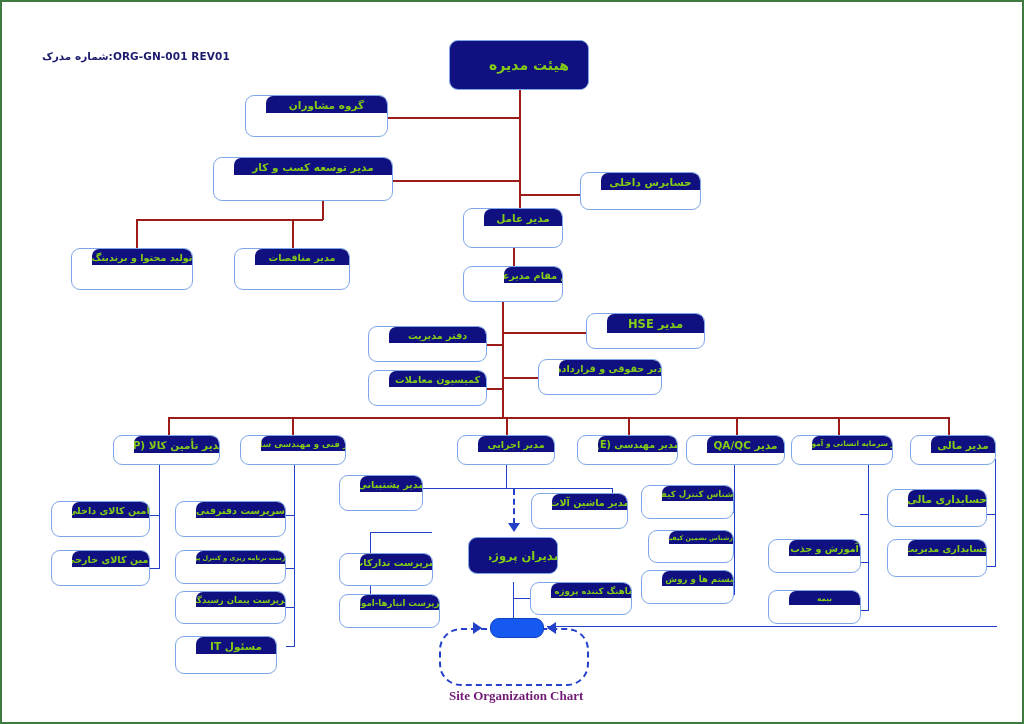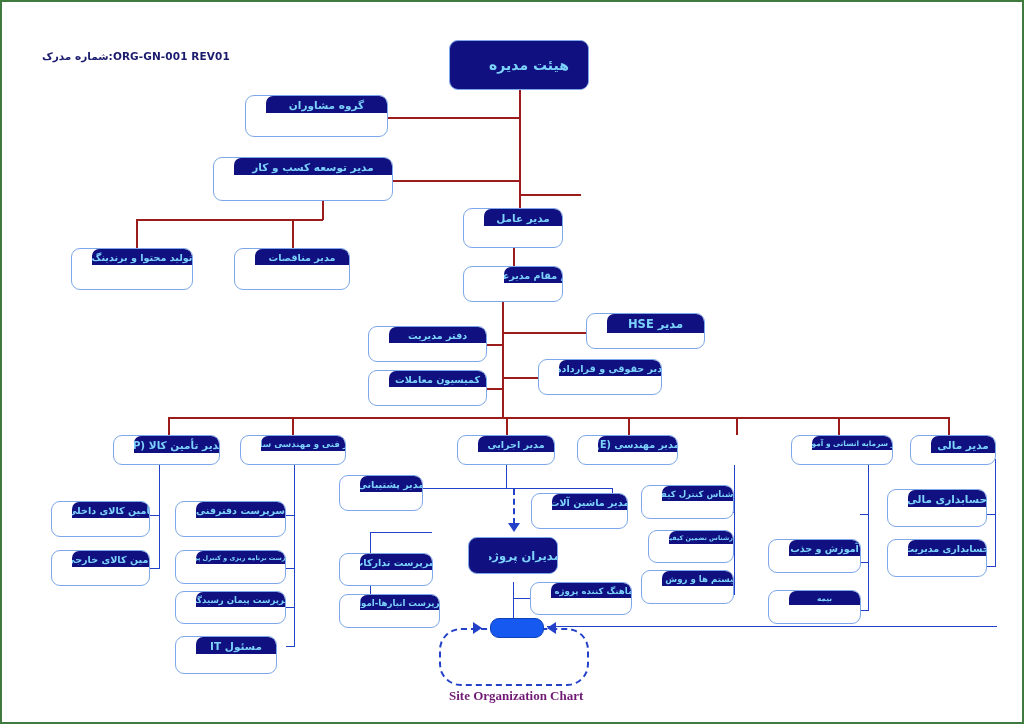--- a/index.html
+++ b/index.html
@@ -39,21 +39,21 @@
     position:absolute;
     box-sizing:border-box;
     border:1.2px solid #7da7e8;
     border-radius:9px;
     background:#ffffff;
     overflow:hidden;
     box-shadow:0 0 0 0 transparent;
   }
   .box .hd{
     background:#101080;
-    color:#7dd3fc;
+    color:#84cc16;
     text-align:center;
     white-space:nowrap;
     overflow:hidden;
     display:flex;
     align-items:center;
     justify-content:center;
     font-weight:bold;
     letter-spacing:0;
     border-radius:7px 7px 0 0;
     margin-left:20px;
@@ -203,20 +203,24 @@
   <div class="box t11" style="left:243px;top:93px;width:143px;height:42px;">
     <div class="hd">گروه مشاوران</div>
     <div class="bd"></div>
   </div>
 
   <div class="box t11" style="left:211px;top:155px;width:180px;height:44px;">
     <div class="hd">مدیر توسعه کسب و کار</div>
     <div class="bd"></div>
   </div>
 
+  <div class="box t11" style="left:578px;top:170px;width:121px;height:38px;">
+    <div class="hd">حسابرس داخلی</div>
+    <div class="bd"></div>
+  </div>
 
   <div class="box t11" style="left:461px;top:206px;width:100px;height:40px;">
     <div class="hd">مدیر عامل</div>
     <div class="bd"></div>
   </div>
 
   <div class="box t10" style="left:461px;top:264px;width:100px;height:36px;padding-left:20px;">
     <div class="hd">قائم مقام مدیرعامل</div>
     <div class="bd"></div>
   </div>
@@ -264,20 +268,24 @@
   <div class="box t10" style="left:455px;top:433px;width:98px;height:30px;">
     <div class="hd">مدیر اجرایی</div>
     <div class="bd"></div>
   </div>
 
   <div class="box t10" style="left:575px;top:433px;width:101px;height:30px;">
     <div class="hd">مدیر مهندسی  (E)</div>
     <div class="bd"></div>
   </div>
 
+  <div class="box t11" style="left:684px;top:433px;width:99px;height:30px;">
+    <div class="hd">مدیر QA/QC</div>
+    <div class="bd"></div>
+  </div>
 
   <div class="box t8" style="left:789px;top:433px;width:102px;height:30px;">
     <div class="hd">مدیر سرمایه انسانی و آموزش</div>
     <div class="bd"></div>
   </div>
 
   <div class="box t11" style="left:908px;top:433px;width:86px;height:30px;">
     <div class="hd">مدیر مالی</div>
     <div class="bd"></div>
   </div>

